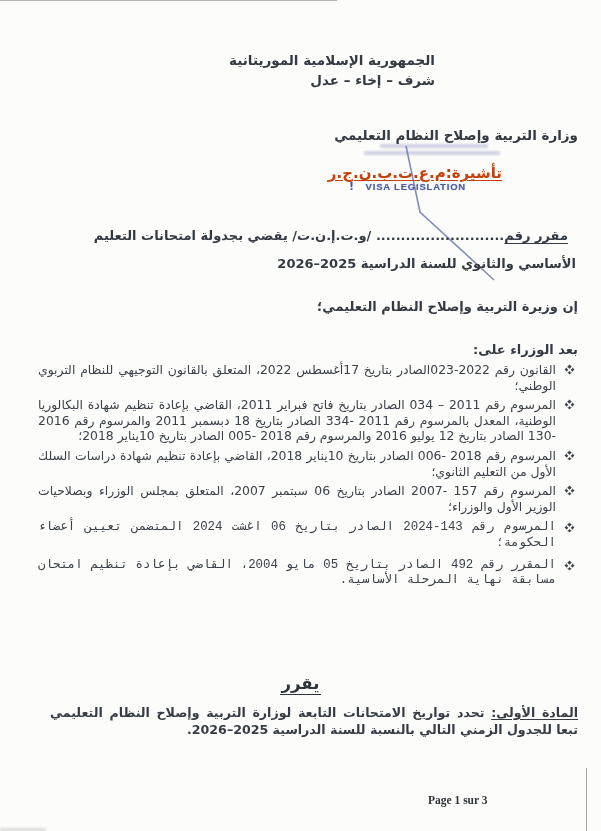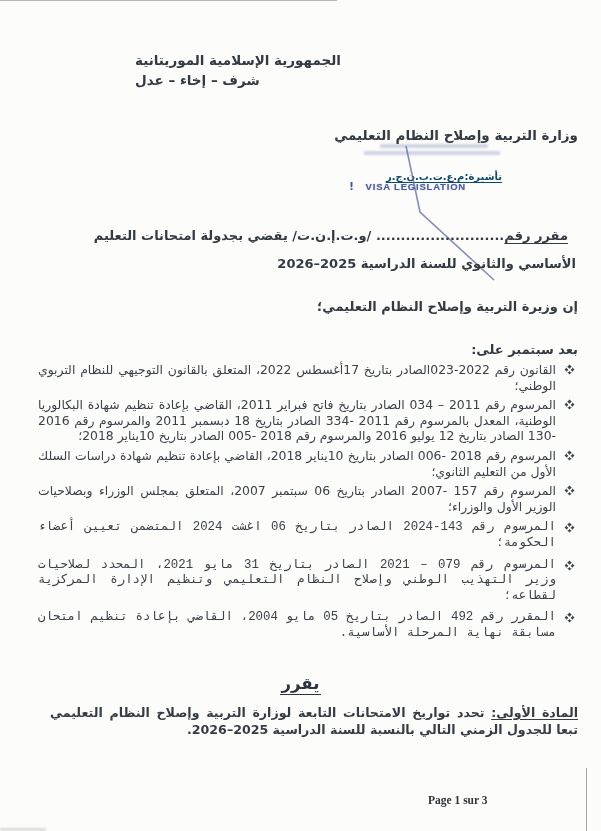--- a/index.html
+++ b/index.html
@@ -13,29 +13,29 @@
     overflow:hidden;
     direction:rtl;
   }
   
   .edge-top{position:absolute;top:0;left:0;width:56%;height:1px;background:#8f8f8c;opacity:.65;}
   .edge-right-low{position:absolute;left:586px;top:768px;width:1px;height:63px;background:#7e7e7a;opacity:.7;}
   .smudge-bl{position:absolute;left:0;bottom:0;width:46px;height:3px;background:#b9b9b4;opacity:.5;filter:blur(1px);}
   .pen-stroke{position:absolute;left:390px;top:140px;width:120px;height:150px;pointer-events:none;}
 
   
-  .hdr-center{position:absolute;top:50px;left:135px;width:300px;text-align:left;font-weight:bold;font-size:13.5px;line-height:20px;color:#333a42;}
+  .hdr-center{position:absolute;top:50px;left:135px;width:300px;text-align:right;font-weight:bold;font-size:13.5px;line-height:20px;color:#333a42;}
   .ministry{position:absolute;top:127px;right:23px;font-weight:bold;font-size:13.5px;color:#333a42;}
 
   
   .visa-area{position:absolute;top:144px;left:322px;width:180px;height:76px;}
   .stamp-faint{background:#8a97c0;opacity:.4;filter:blur(1.2px);border-radius:1px;}
   .sf1{position:absolute;top:0;right:14px;width:108px;height:4px;}
   .sf2{position:absolute;top:7px;right:2px;width:136px;height:4px;}
-  .visa-label{position:absolute;top:27px;right:0;font-size:10px;font-weight:bold;color:#0c4a6e;text-decoration:underline;text-underline-offset:2px;white-space:nowrap;}
+  .visa-label{position:absolute;top:20px;right:0;font-size:15px;font-weight:bold;color:#c2410c;text-decoration:underline;text-underline-offset:2px;white-space:nowrap;}
   .stamp-latin{position:absolute;top:37px;right:36px;direction:ltr;font-family:"Liberation Sans",sans-serif;font-size:9.5px;font-weight:bold;color:#4d5ca8;letter-spacing:.8px;text-shadow:0 0 1px rgba(77,92,168,.55);white-space:nowrap;}
   .stamp-bang{position:absolute;top:36px;right:148px;font-size:11px;font-weight:bold;color:#44529c;}
   .stamp-number{position:absolute;top:48px;right:16px;direction:ltr;font-family:"DejaVu Sans Mono",monospace;font-size:15px;color:#8290cc;letter-spacing:3px;white-space:nowrap;text-shadow:0 0 1px rgba(130,144,204,.5);}
 
   
   .decree{position:absolute;top:218px;right:25px;left:28px;font-weight:bold;font-size:13px;color:#333a42;line-height:20px;}
   .decree .l1{margin:8px;white-space:nowrap;}
   .decree .prefix{text-decoration:underline;text-underline-offset:3px;}
   .decree .dots{letter-spacing:1px;}
   .decree .l2{margin:2px 0 0 0;margin-right:0;padding-left:150px;}
@@ -90,29 +90,28 @@
     <polyline points="16,6 30,72 104,140" fill="none" stroke="#5c68a4" stroke-width="1.6" opacity="0.75"></polyline>
   </svg>
 
   <div class="decree">
     <p class="l1"><span class="prefix">مقرر رقم</span><span class="dots">..........................</span> <span>/و.ت.إ.ن.ت/ يقضي بجدولة امتحانات التعليم</span></p>
     <p class="l2">الأساسي والثانوي للسنة الدراسية 2025–2026</p>
   </div>
 
   <p class="minister-line">إن وزيرة التربية وإصلاح النظام التعليمي؛</p>
 
-  <p class="review-heading">بعد سبتمبر على:</p>
+  <p class="review-heading">بعد الوزراء على:</p>
 
   <ul class="refs">
       <li>القانون رقم 2022-023الصادر بتاريخ 17أغسطس 2022، المتعلق بالقانون التوجيهي للنظام التربوي الوطني؛</li>
       <li>المرسوم رقم 2011 – 034 الصادر بتاريخ فاتح فبراير 2011، القاضي بإعادة تنظيم شهادة البكالوريا الوطنية، المعدل بالمرسوم رقم 2011 -334 الصادر بتاريخ 18 دبسمبر 2011 والمرسوم رقم 2016 -130 الصادر بتاريخ 12 يوليو 2016 والمرسوم رقم 2018 -005 الصادر بتاريخ 10يناير 2018؛</li>
       <li>المرسوم رقم 2018 -006 الصادر بتاريخ 10يناير 2018، القاضي بإعادة تنظيم شهادة دراسات السلك الأول من التعليم الثانوي؛</li>
       <li>المرسوم رقم 157 -2007 الصادر بتاريخ 06 سبتمبر 2007، المتعلق بمجلس الوزراء وبصلاحيات الوزير الأول والوزراء؛</li>
       <li>المرسوم رقم 143-2024 الصادر بتاريخ 06 اغشت 2024 المتضمن تعيين أعضاء الحكومة؛</li>
-      <li>المرسوم رقم 079 – 2021 الصادر بتاريخ 31 مايو 2021، المحدد لصلاحيات وزير التهذيب الوطني وإصلاح النظام التعليمي وتنظيم الإدارة المركزية لقطاعه؛</li>
       <li>المقرر رقم 492 الصادر بتاريخ 05 مايو 2004، القاضي بإعادة تنظيم امتحان مسابقة نهاية المرحلة الأساسية.</li>
     </ul>
 
   <div class="decide-heading"><span>يقرر</span></div>
 
   <p class="article"><span class="lbl">المادة الأولى:</span> <span>تحدد تواريخ الامتحانات التابعة لوزارة التربية وإصلاح النظام التعليمي تبعا للجدول الزمني التالي بالنسبة للسنة الدراسية 2025–2026.</span></p>
 
   <div class="footer-page">Page 1 sur 3</div>
 
   <div class="edge-right-low"></div>

